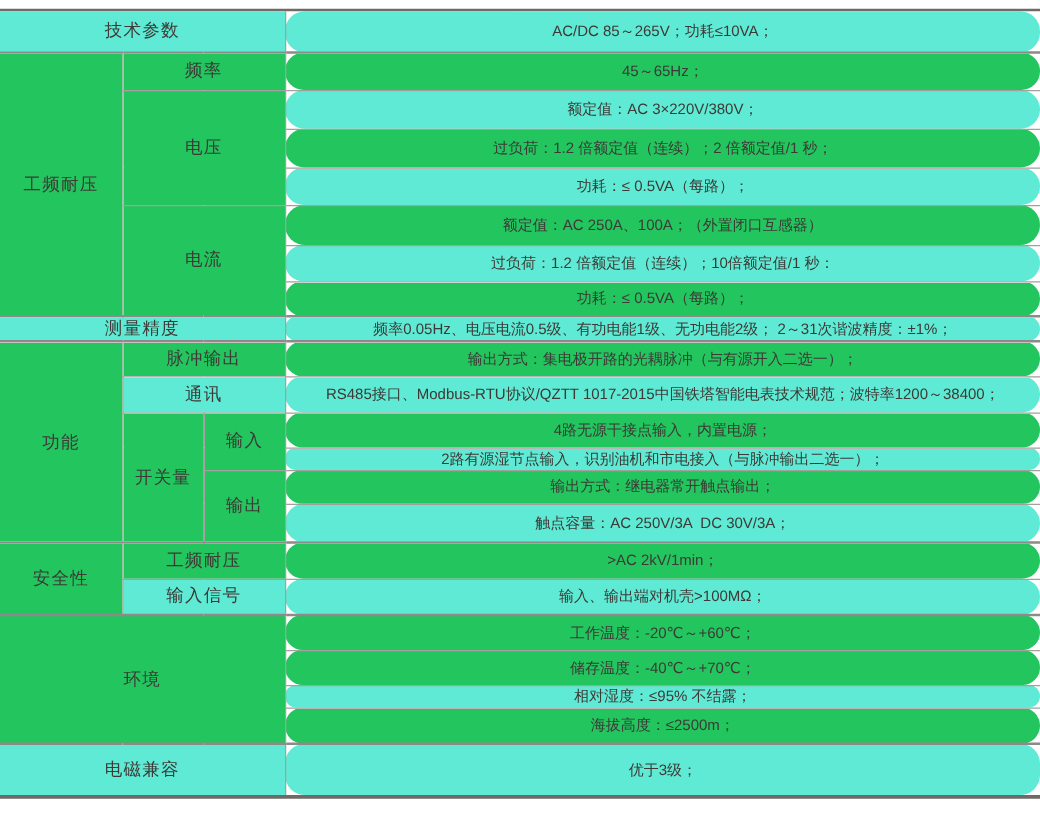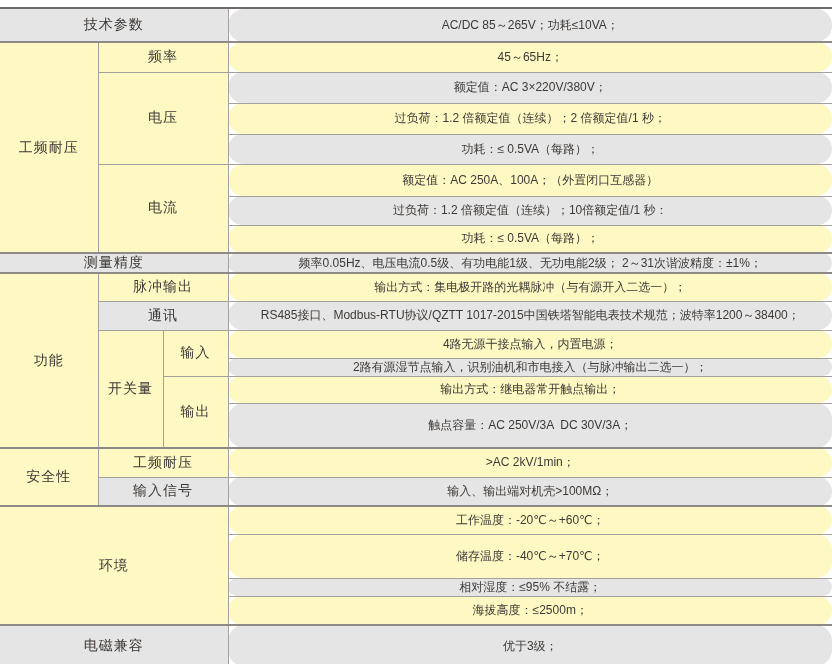--- a/index.html
+++ b/index.html
@@ -16,25 +16,25 @@
     table-layout:fixed;
   }
   col.c1{width:98px;} col.c2{width:65px;} col.c3{width:65px;} col.c4{width:604px;}
   td{
     border:1px solid #a3a09d;
     text-align:center;
     vertical-align:middle;
     padding:0 2px;
     overflow:hidden;
     white-space:pre;
-    background:#fef9c3;
+    background:#22c55e;
   }
   td.lab{font-size:14px;letter-spacing:1px;}
   td.val{font-size:12px;border-radius:16px;}
-  td.g{background:#e5e5e5;}
+  td.g{background:#5eead4;}
   tr.sec td{border-top:2px solid #8d8a87;}
 </style>
 </head>
 <body>
 
 <div class="table-wrap">
 <table class="spec">
   <colgroup>
         <col class="c1">
         <col class="c2">
@@ -93,39 +93,39 @@
     <td rowspan="2" class="lab">输入</td>
     <td class="val">4路无源干接点输入，内置电源；</td>
   </tr>
   <tr style="height:15px">
     <td class="val g">2路有源湿节点输入，识别油机和市电接入（与脉冲输出二选一）；</td>
   </tr>
   <tr style="height:27px">
     <td rowspan="2" class="lab">输出</td>
     <td class="val">输出方式：继电器常开触点输出；</td>
   </tr>
-  <tr style="height:45px">
+  <tr style="height:31px">
     <td class="val g">触点容量：AC 250V/3A  DC 30V/3A；</td>
   </tr>
 
   <tr class="sec" style="height:29px">
     <td rowspan="2" class="lab">安全性</td>
     <td colspan="2" class="lab">工频耐压</td>
     <td class="val">&gt;AC 2kV/1min；</td>
   </tr>
   <tr style="height:29px">
     <td colspan="2" class="lab g">输入信号</td>
     <td class="val g">输入、输出端对机壳&gt;100MΩ；</td>
   </tr>
 
   <tr class="sec" style="height:28px">
     <td colspan="3" rowspan="4" class="lab">环境</td>
     <td class="val">工作温度：-20℃～+60℃；</td>
   </tr>
-  <tr style="height:44px">
+  <tr style="height:28px">
     <td class="val">储存温度：-40℃～+70℃；</td>
   </tr>
   <tr style="height:16px">
     <td class="val g">相对湿度：≤95% 不结露；</td>
   </tr>
   <tr style="height:29px">
     <td class="val">海拔高度：≤2500m；</td>
   </tr>
 
   <tr class="sec" style="height:41px">

